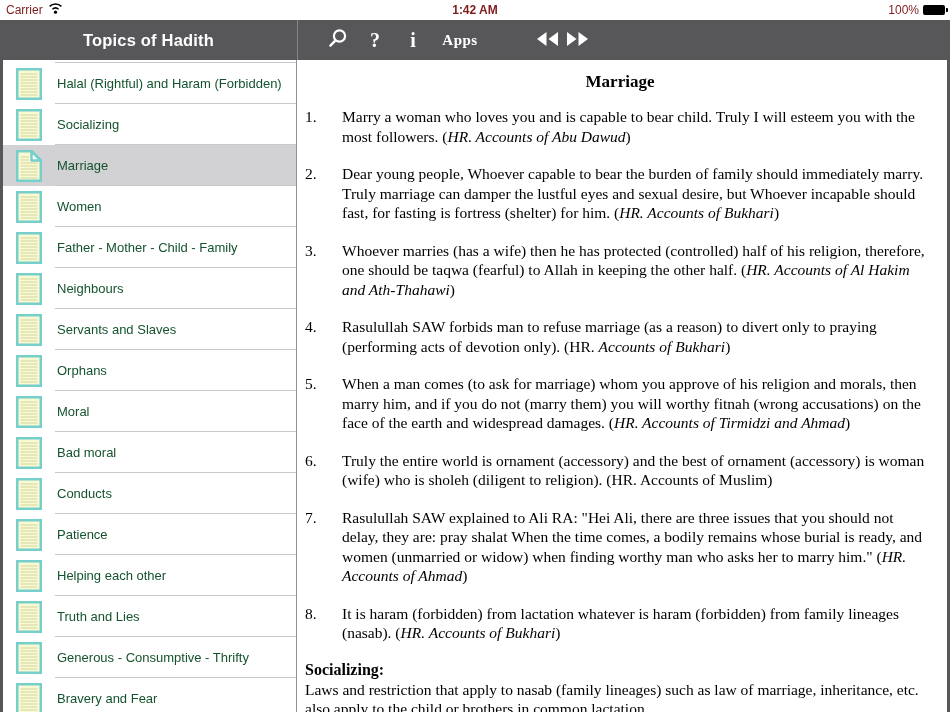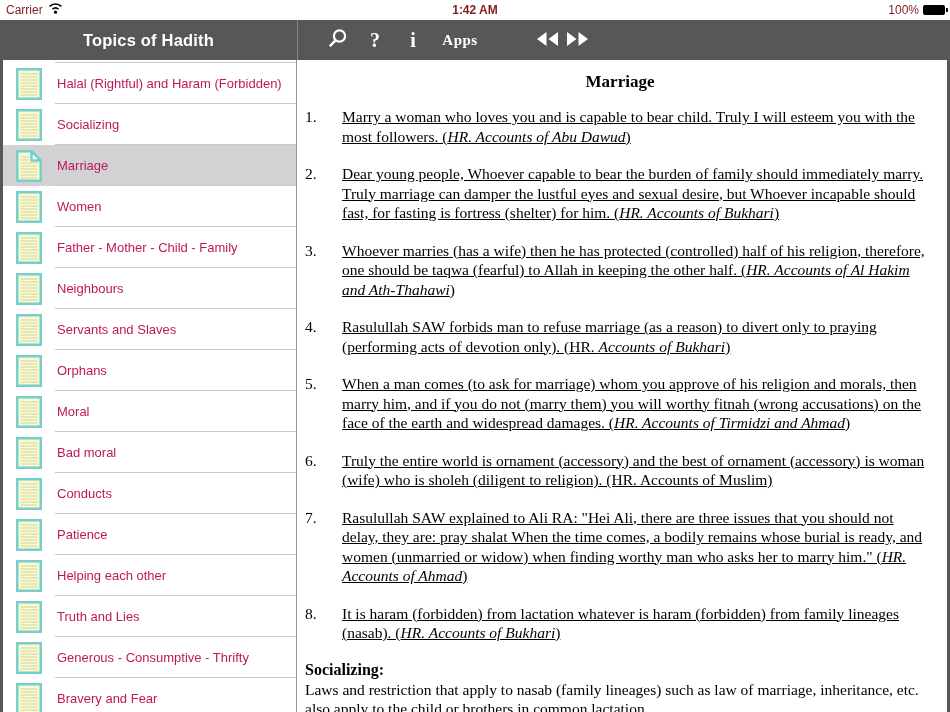--- a/index.html
+++ b/index.html
@@ -56,31 +56,31 @@
   .scroll-remnant::after, .side-row::after {
     content:""; position:absolute; left:52px; right:0; bottom:0;
     height:1px; background:#c9c8cd;
   }
   .side-row {
     position:relative; min-height:41px; display:flex; align-items:center;
     padding:3px 6px 3px 13px; cursor:pointer; background:#fff;
   }
   .side-row.selected { background:#d2d2d5; }
   .doc-icon { flex:0 0 26px; width:26px; height:32px; margin-right:15px; display:flex; }
-  .side-label { font-size:13px; line-height:1.18; color:#be185d; }
+  .side-label { font-size:13px; line-height:1.18; color:#14532d; }
   .side-row .doc-folded { display:none; }
   .side-row.selected .doc-folded { display:block; }
 
   
   .content { flex:1; overflow:hidden; background:#fff; color:#000;
     font-family:"Liberation Serif", serif; padding:6px 12px 0 8px; }
   .content-title { text-align:center; font-size:17px; font-weight:700; margin:6px 0 15px; }
   .hadith { display:flex; margin-bottom:18px; font-size:15.5px; line-height:19.5px; }
   .hadith .num { flex:0 0 37px; }
-  .hadith .txt { flex:1; padding-right:8px;text-decoration:underline; }
+  .hadith .txt { flex:1; padding-right:8px; }
   .cite { font-style:italic; }
   .explanation-heading { font-size:16px; font-weight:700; margin-top:2px; }
   .explanation-text { font-size:15.5px; line-height:19.5px; margin-top:1px; padding-right:8px; }
 </style>
 </head>
 <body>
 
 <div class="screen">
 
   <div class="status-bar">

